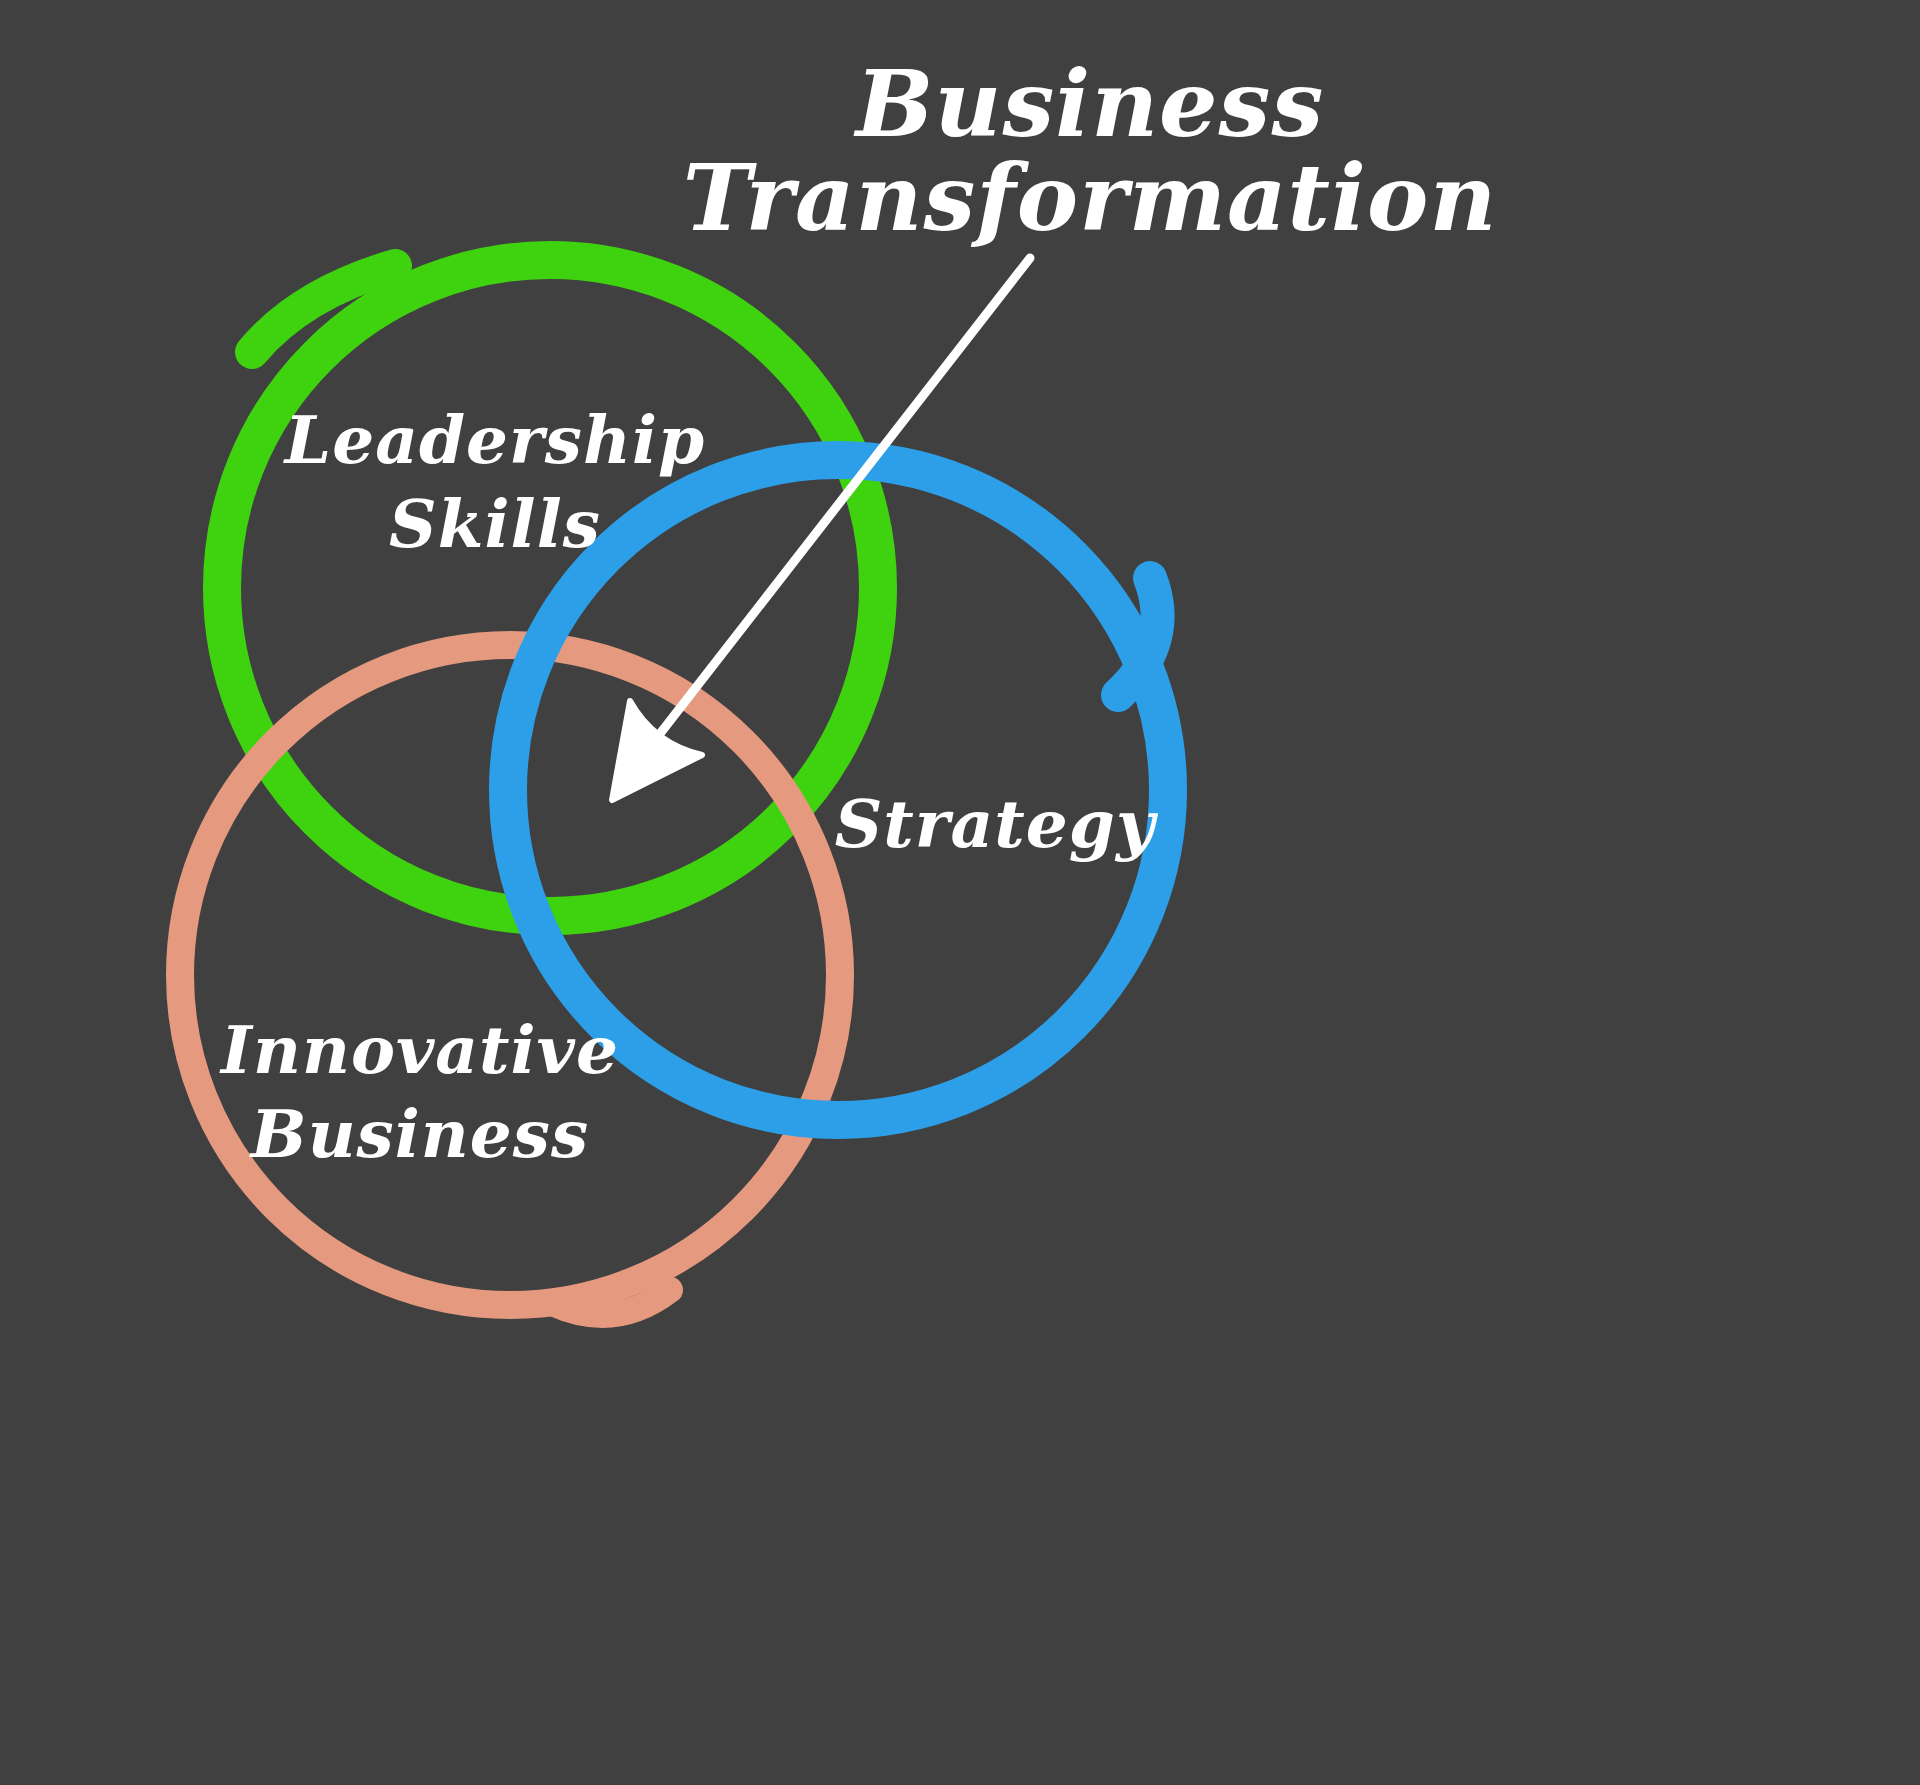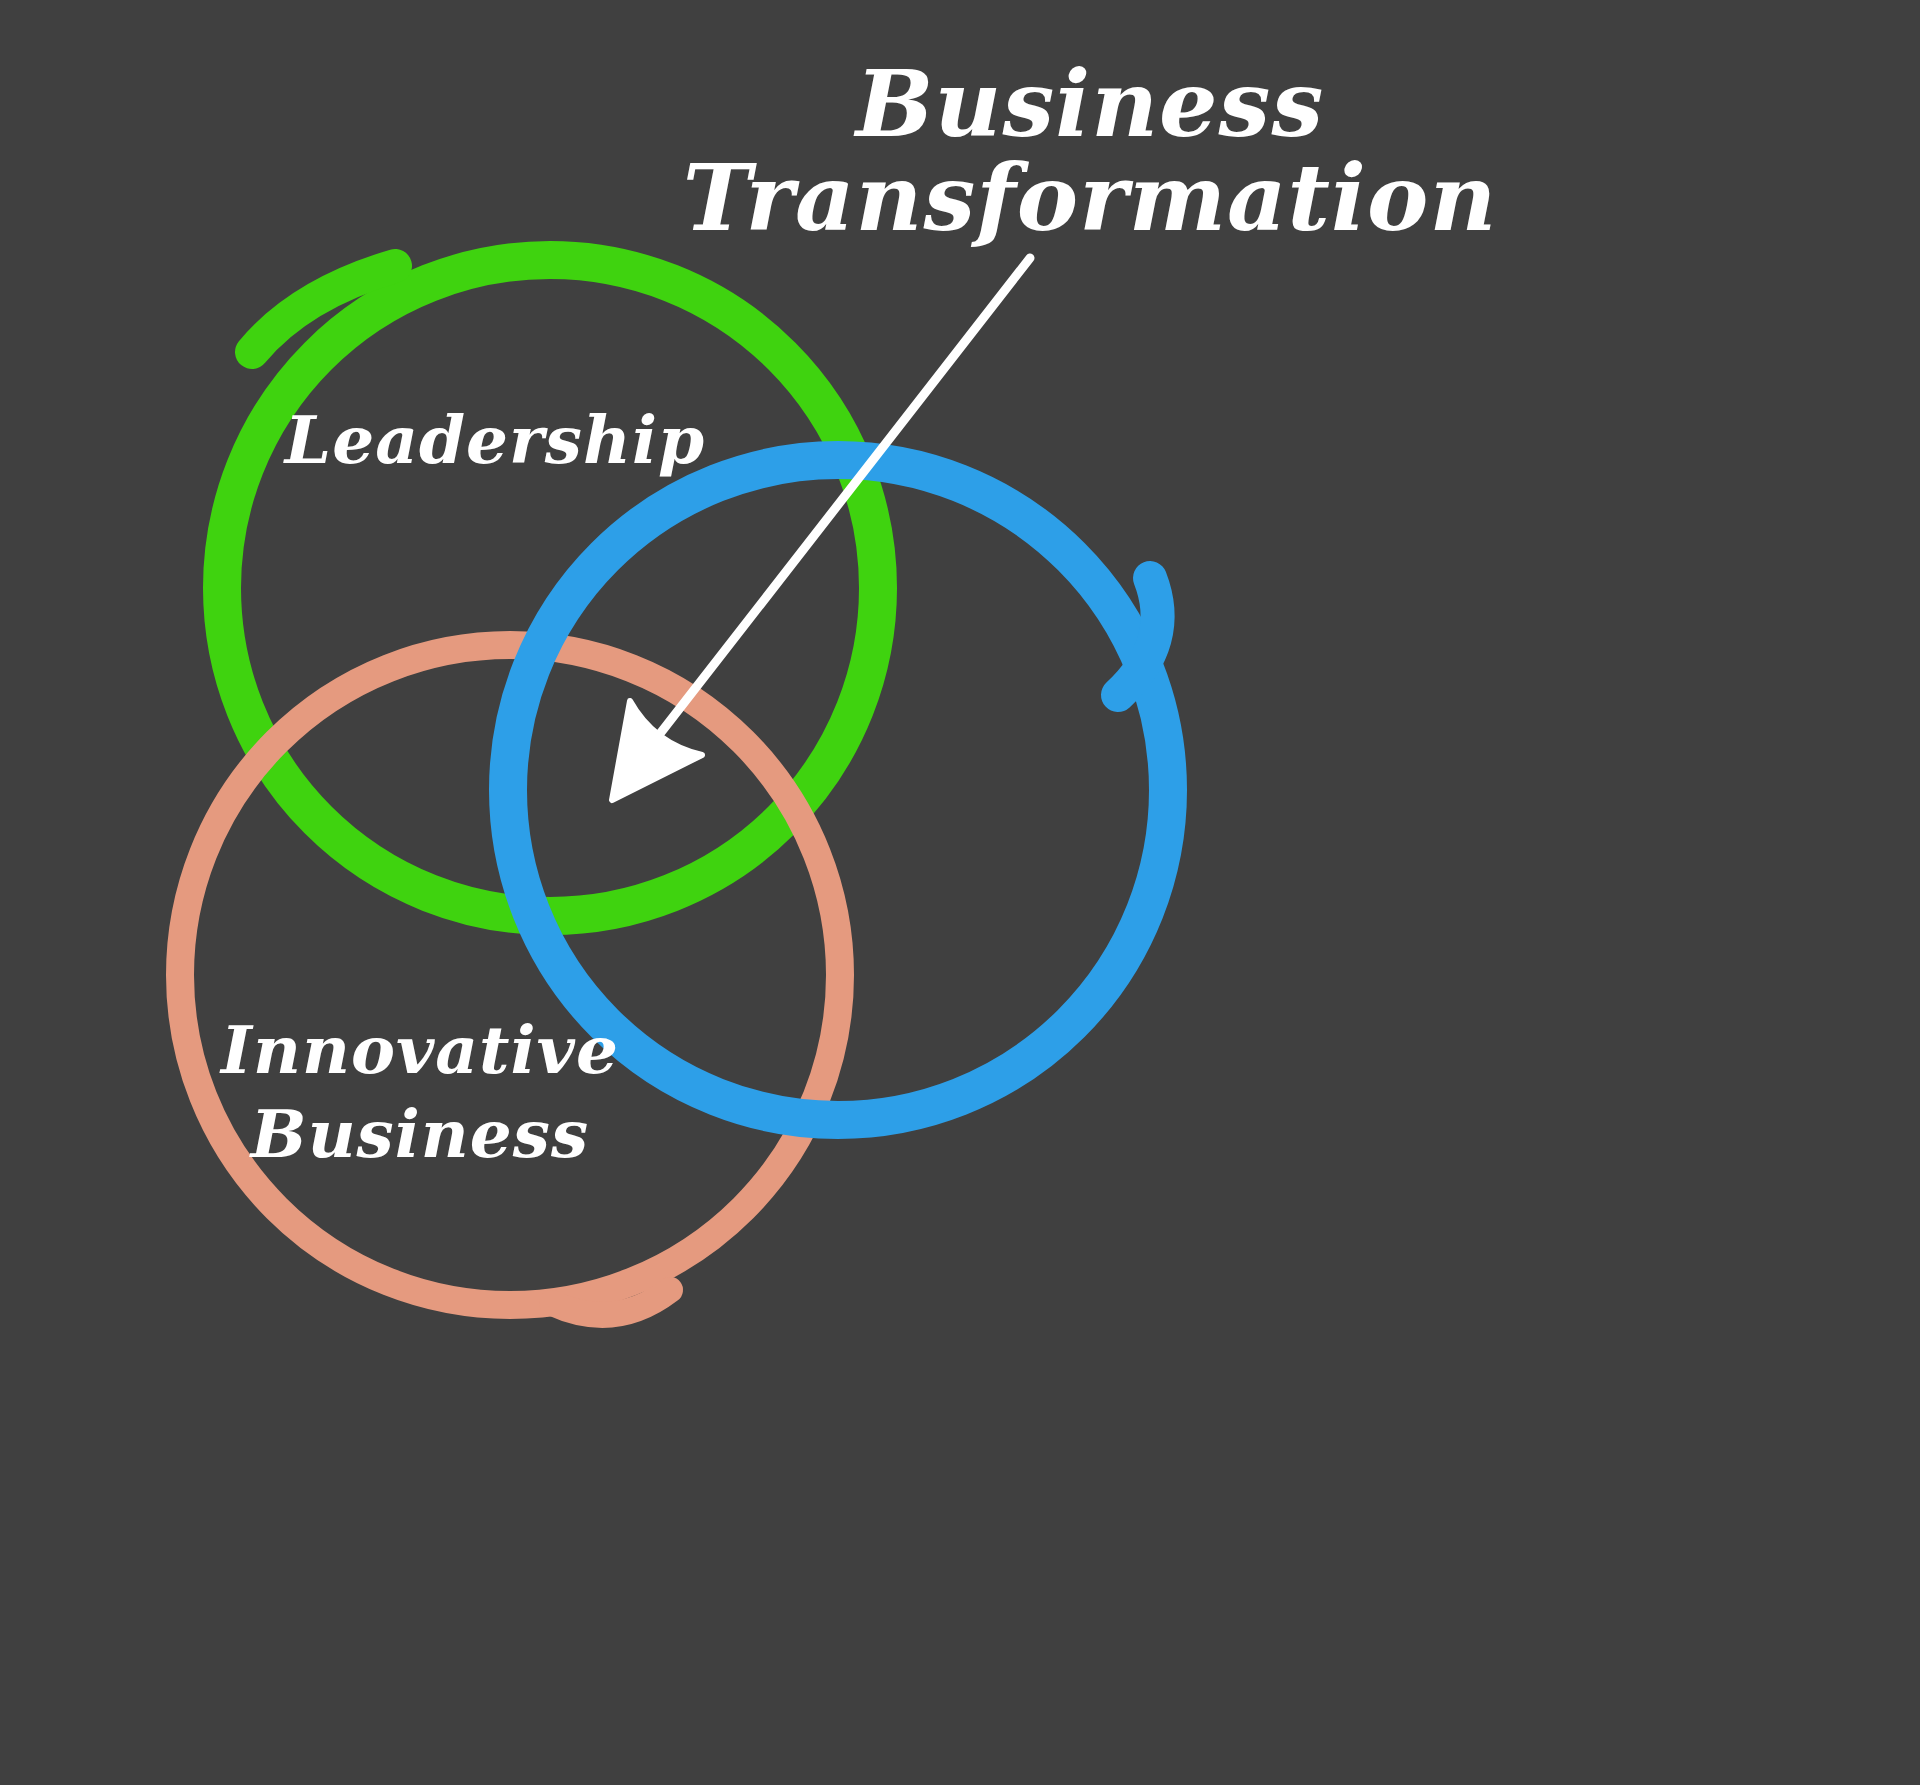--- a/index.html
+++ b/index.html
@@ -83,21 +83,25 @@
     </g>
   </svg>
 
   <div class="label title">
     <div>Business</div>
     <div>Transformation</div>
   </div>
 
   <div class="label label-leadership">
     <div>Leadership</div>
+    <div>Skills</div>
   </div>
 
+  <div class="label label-strategy">
+    <div>Strategy</div>
+  </div>
 
   <div class="label label-innovative">
     <div>Innovative</div>
     <div>Business</div>
   </div>
 
 </div>
 
 </body></html>

